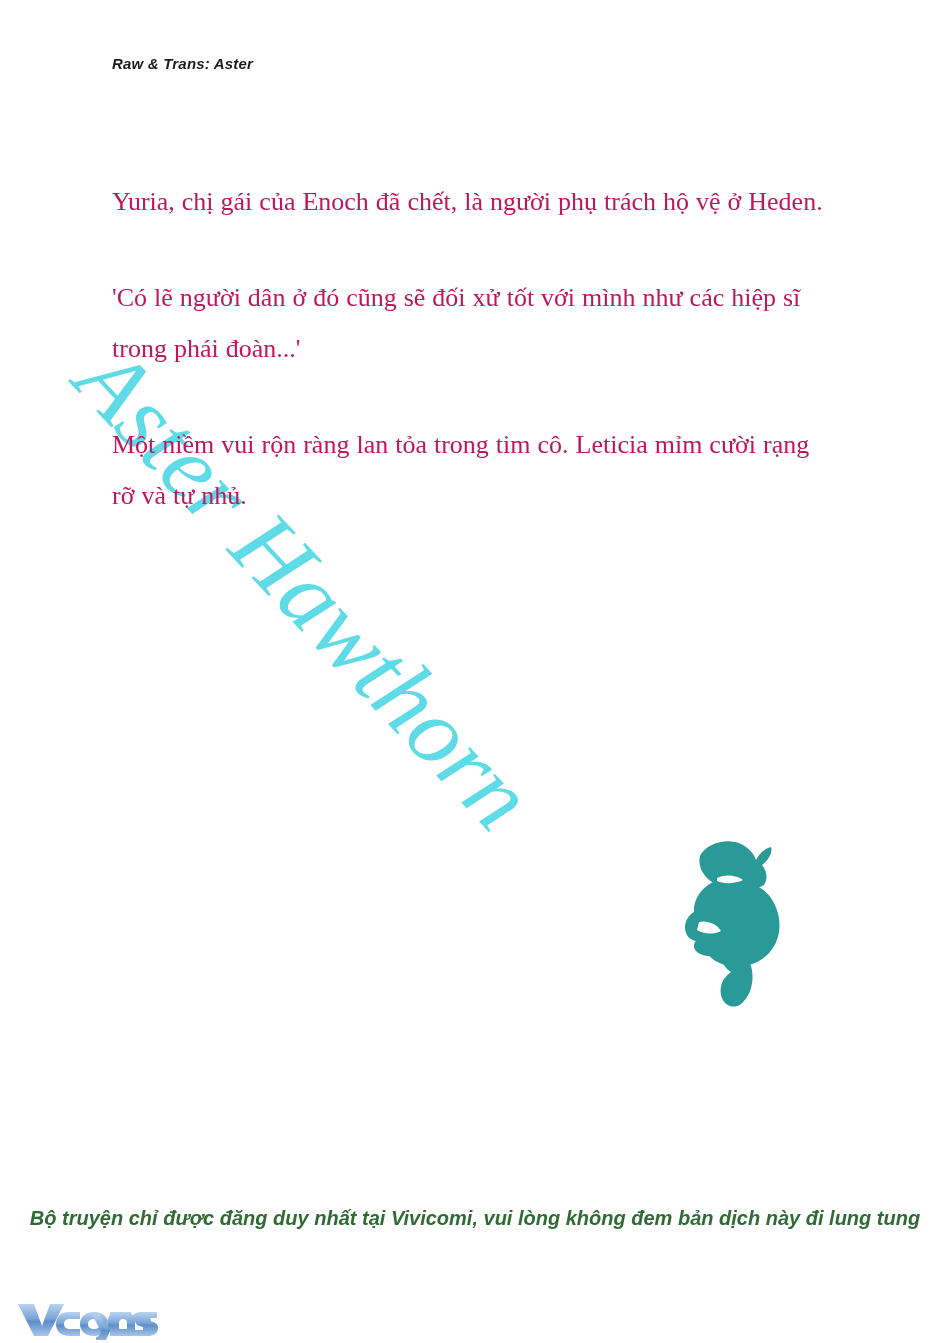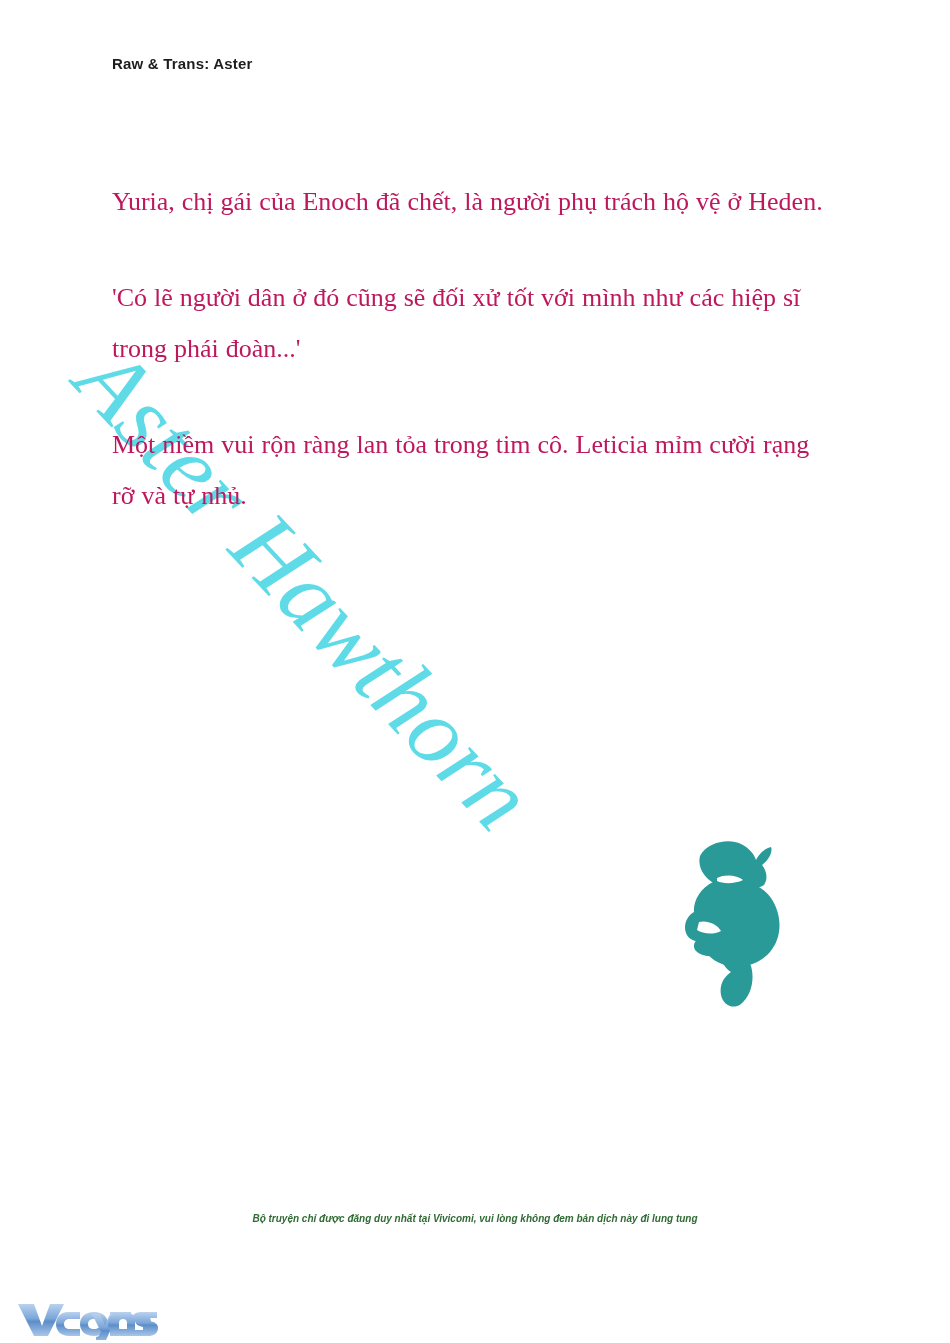--- a/index.html
+++ b/index.html
@@ -24,20 +24,21 @@
     position: absolute;
     left: 112px;
     top: 55px;
     font-family: "Liberation Sans", sans-serif;
     font-size: 15px;
     font-weight: 700;
     color: #1d1d1d;
     letter-spacing: 0.2px;
     white-space: nowrap;
     z-index: 6;
+    font-style: italic;
   }
 
   
   .watermark {
     position: absolute;
     left: 130px;
     top: 330px;
     width: 0;
     height: 0;
     z-index: 2;
@@ -94,21 +95,21 @@
     left: 0;
     right: 0;
     top: 1206px;
     text-align: center;
     z-index: 5;
   }
   .footer-note .line {
     font-family: "Liberation Sans", sans-serif;
     font-style: italic;
     font-weight: 700;
-    font-size: 10px;
+    font-size: 20px;
     line-height: 25px;
     color: #2f6b33;
     white-space: nowrap;
   }
 
   
   .site-logo {
     position: absolute;
     left: 12px;
     top: 1296px;

